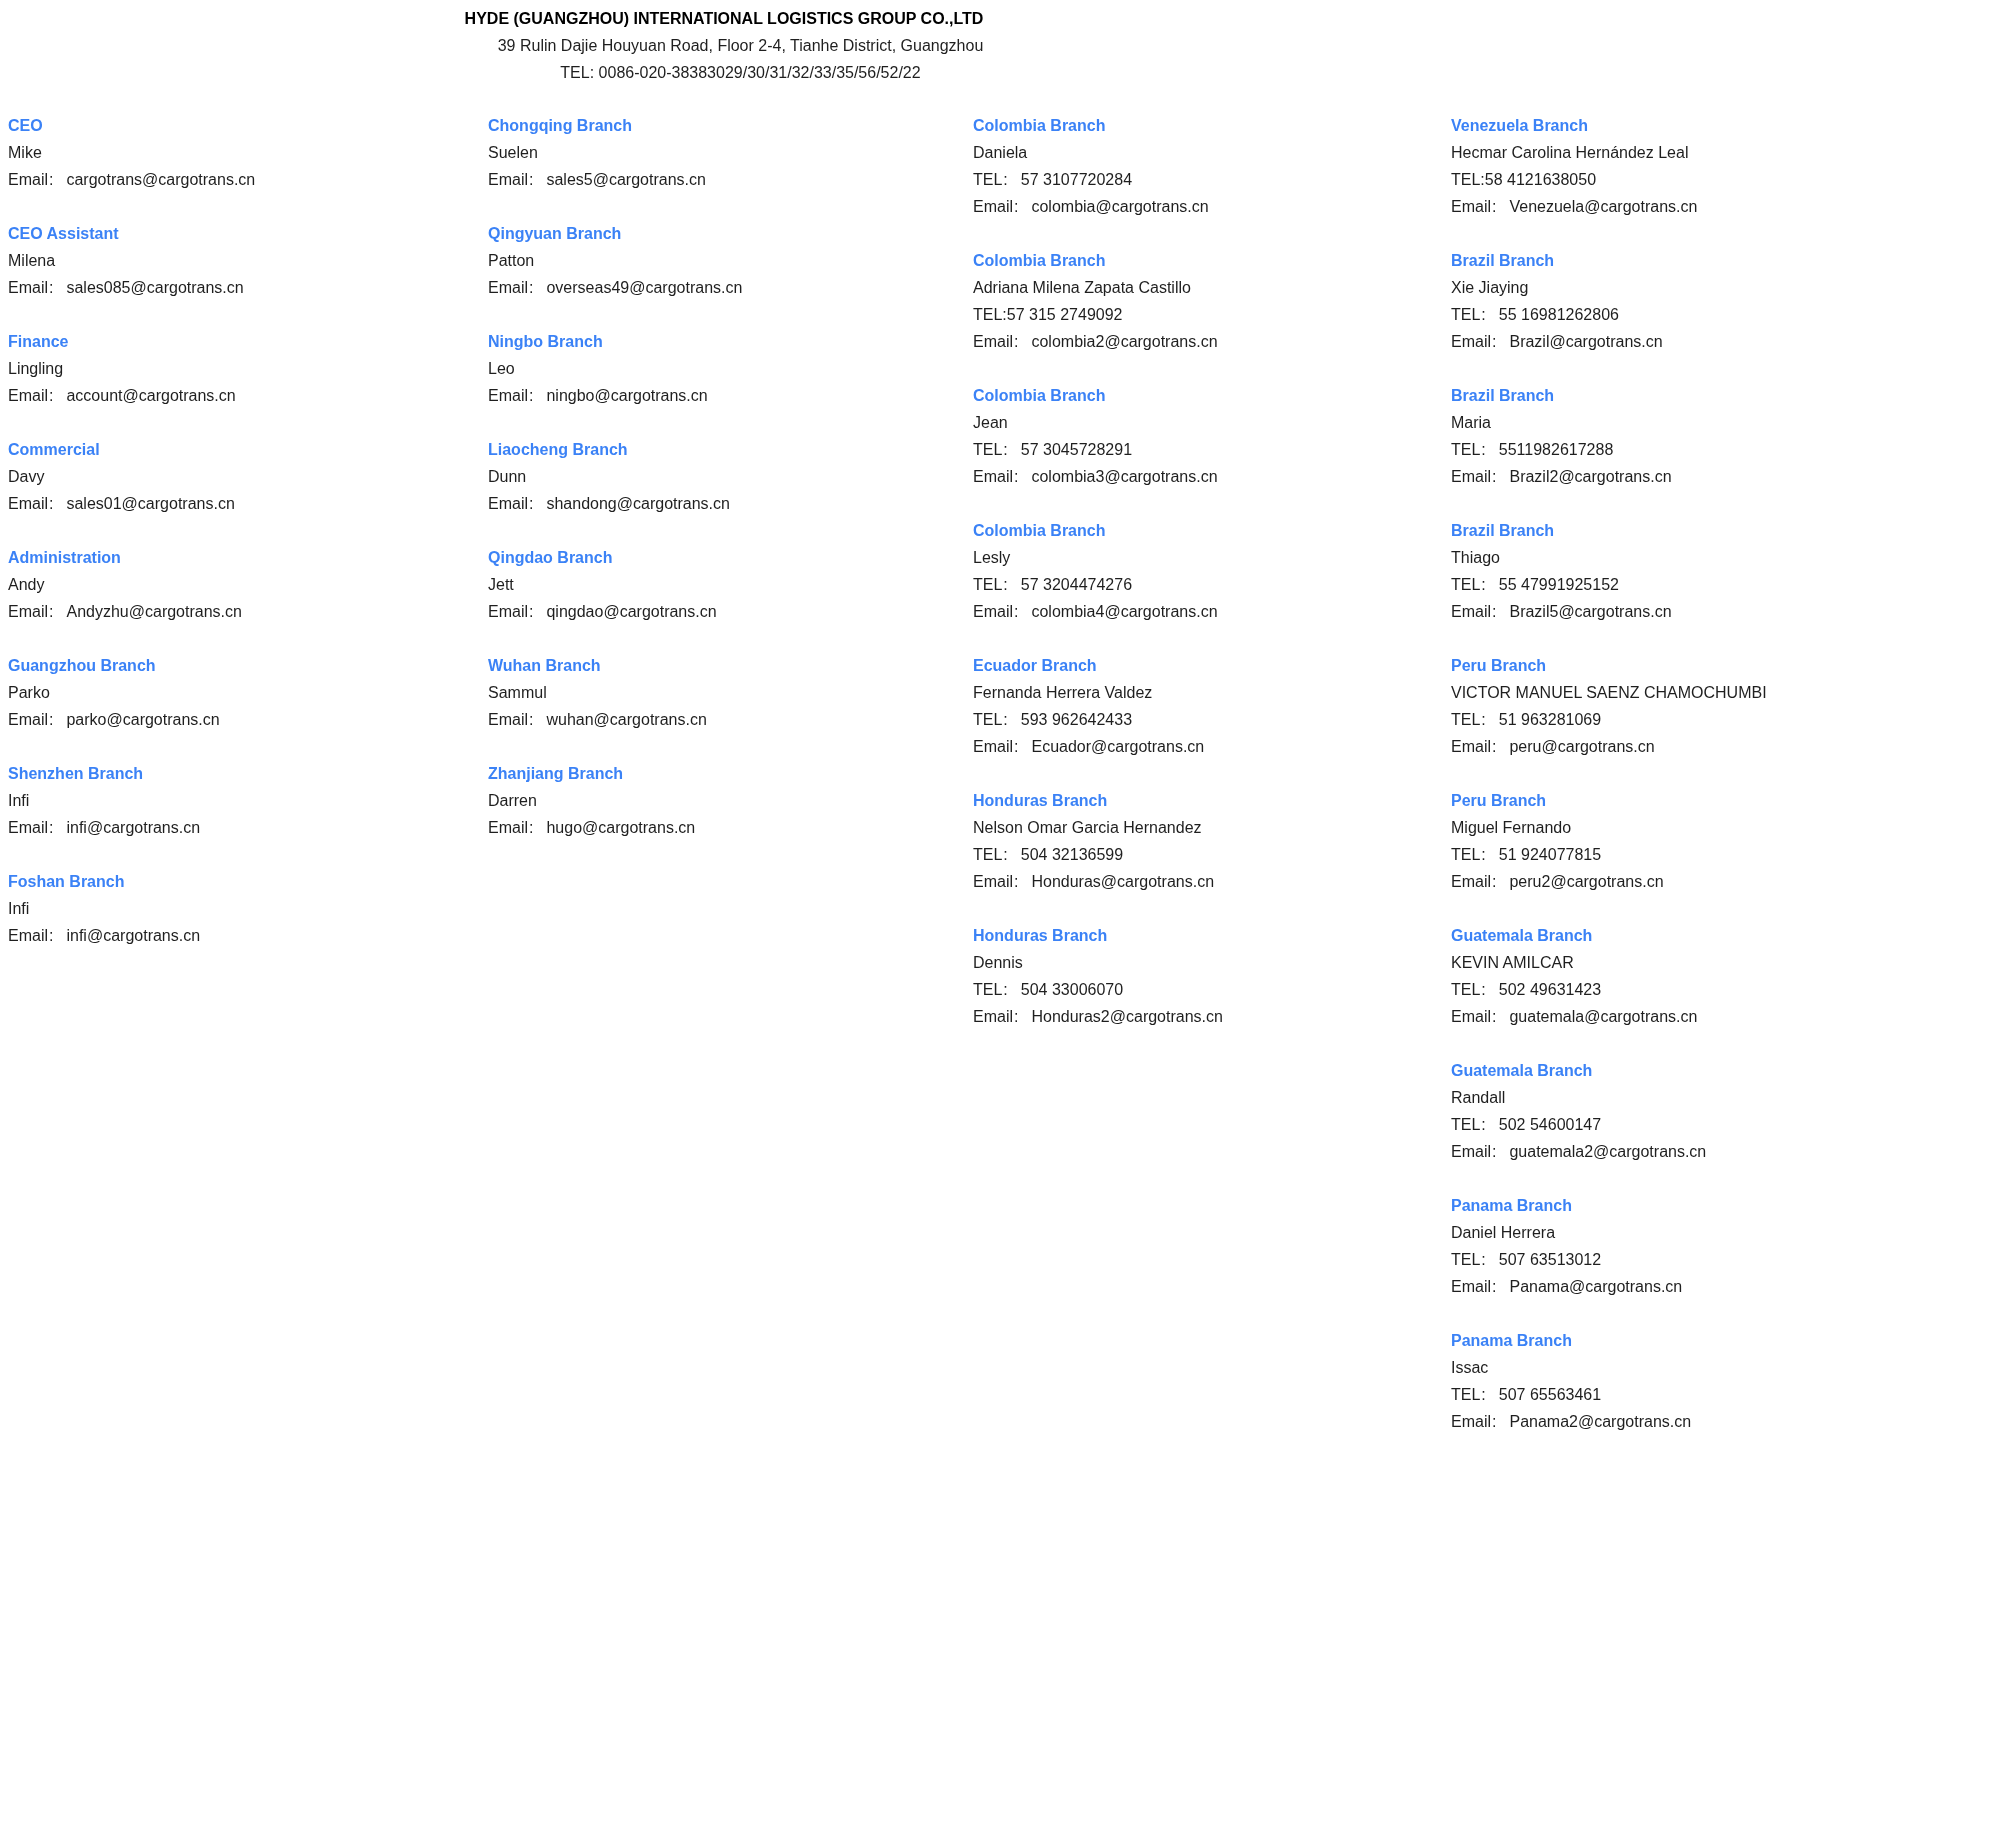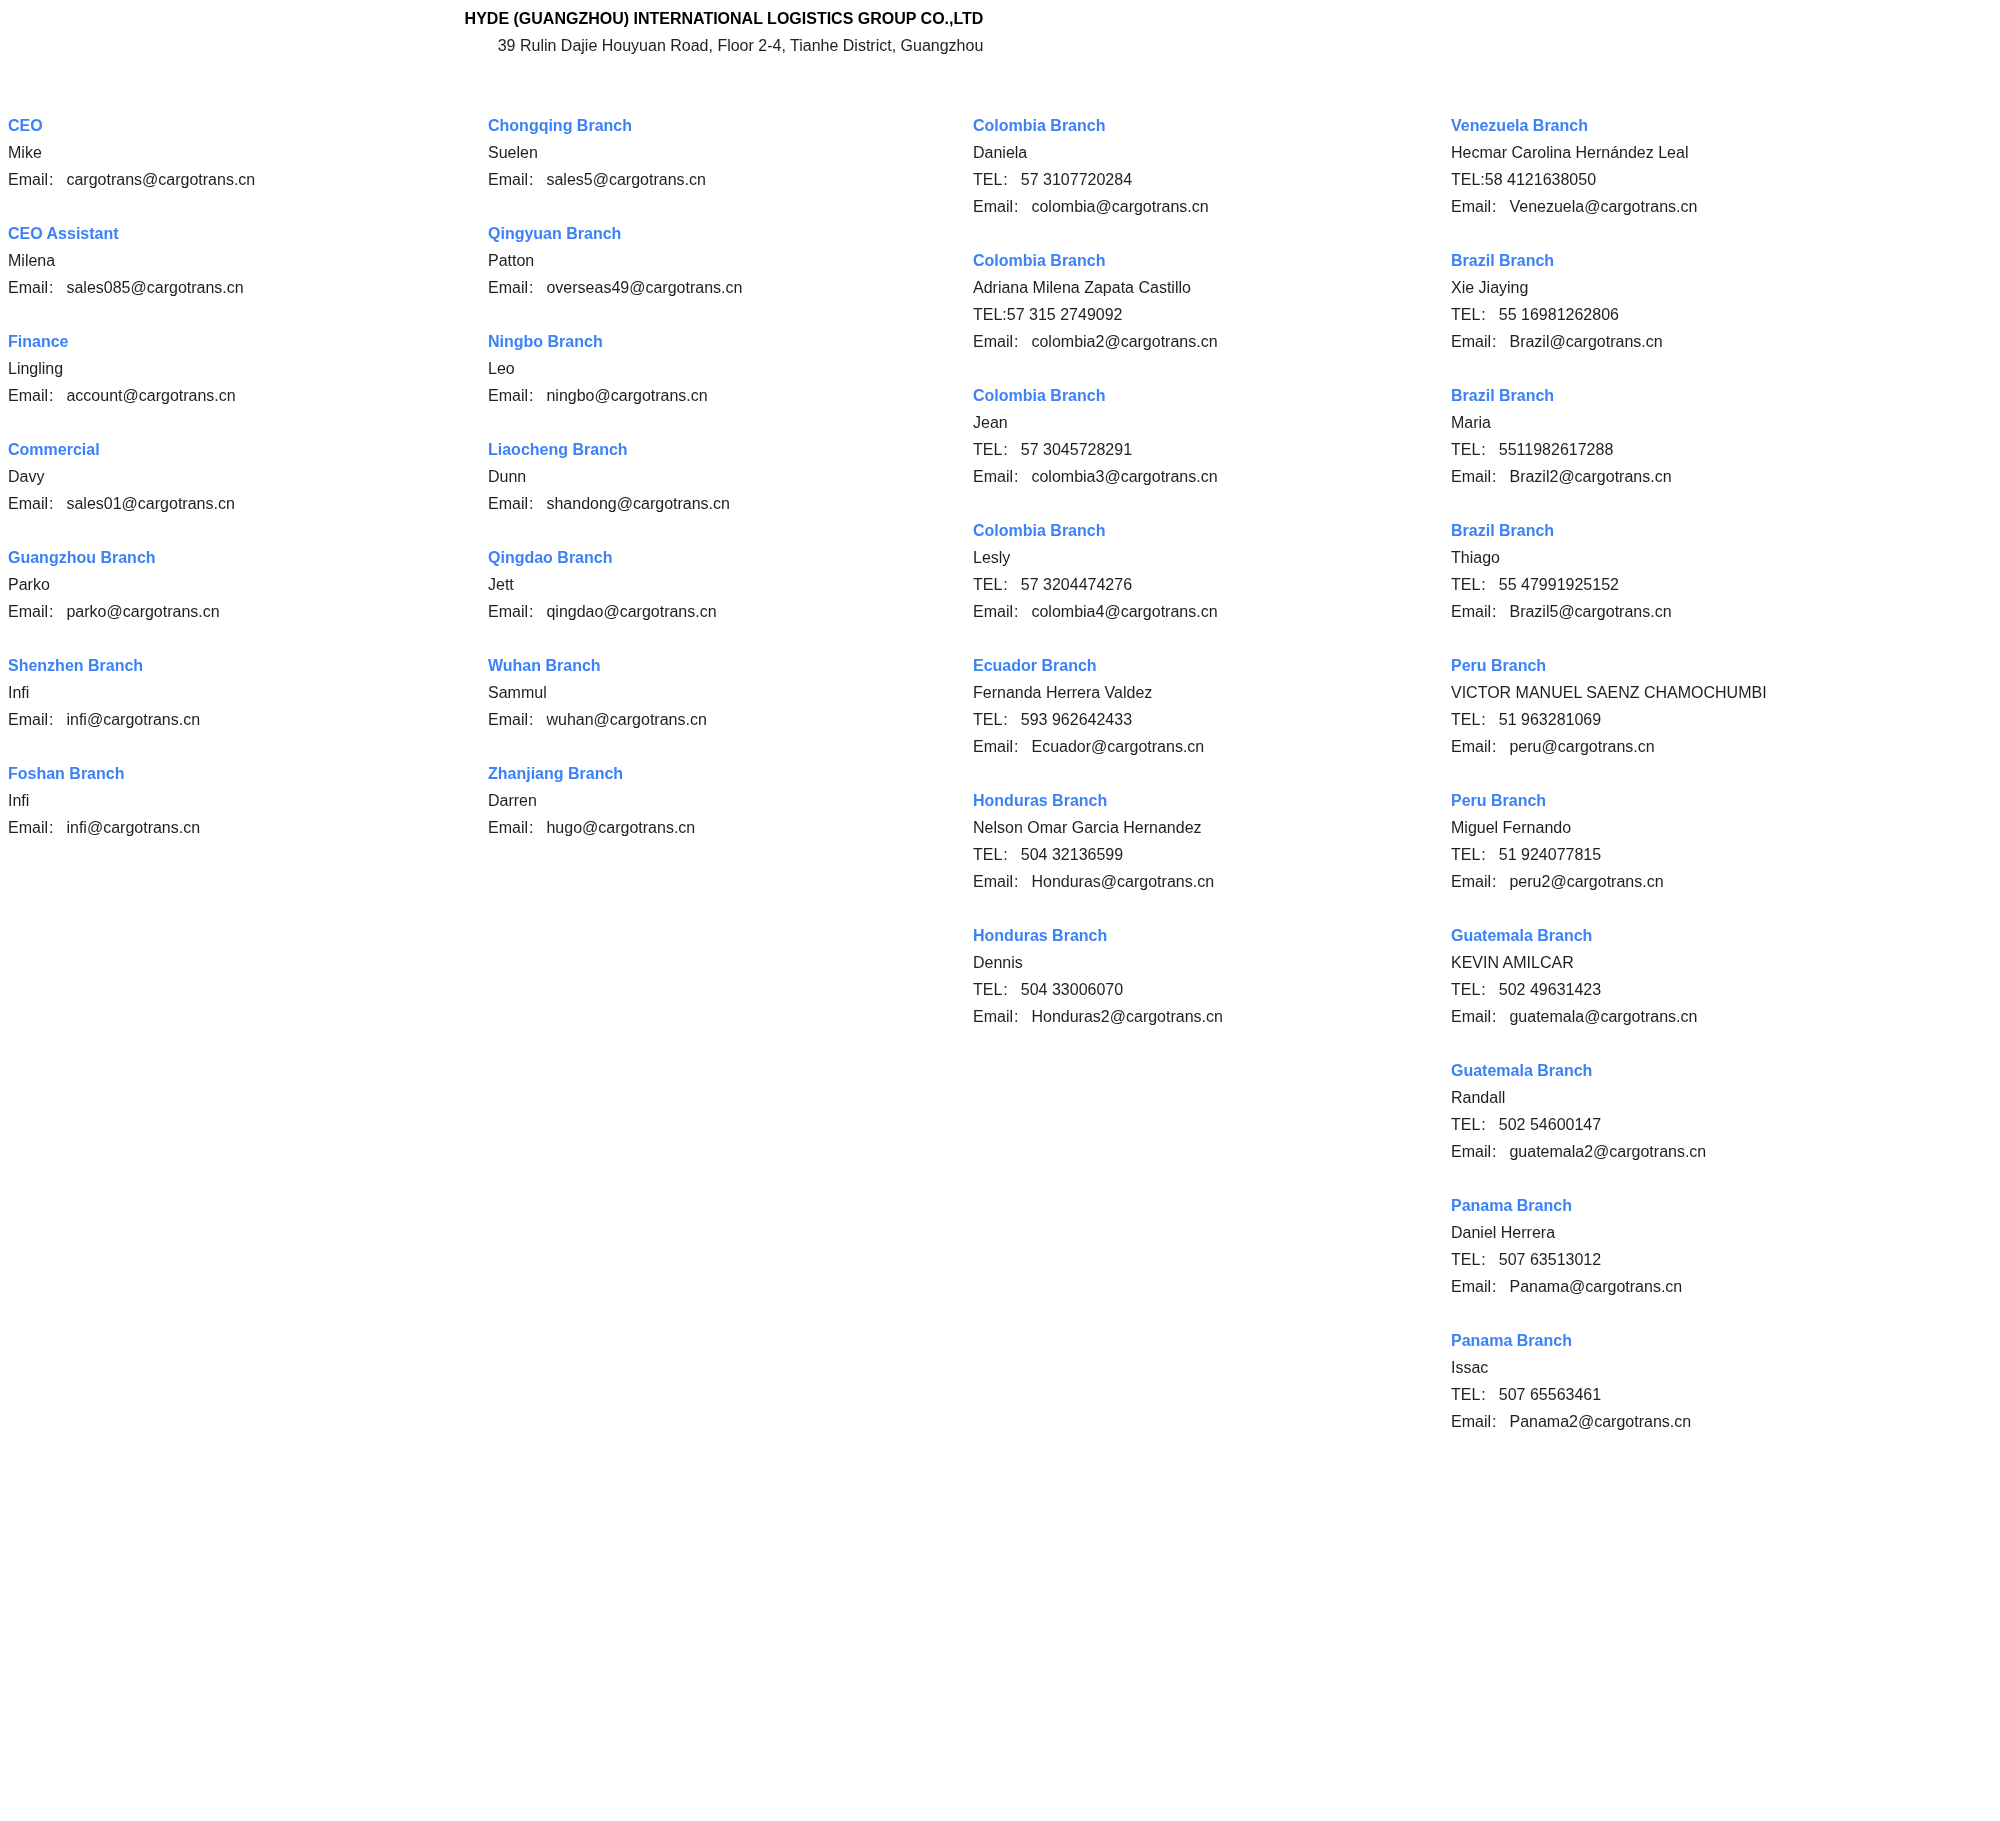--- a/index.html
+++ b/index.html
@@ -32,20 +32,21 @@
   .sep{display:inline-block;margin-left:1px;margin-right:13px;}
   .sep.compact{margin-left:0;margin-right:0;}
 </style>
 </head>
 <body>
 
 <div id="page">
   <div class="header">
     <div class="line company">HYDE (GUANGZHOU) INTERNATIONAL LOGISTICS GROUP CO.,LTD</div>
     <div class="line addr">39 Rulin Dajie Houyuan Road, Floor 2-4, Tianhe District, Guangzhou</div>
+    <div class="line teltop">TEL: 0086-020-38383029/30/31/32/33/35/56/52/22</div>
   </div>
   <div id="grid">
       <div class="col col1">
         <div class="entry">
           <div class="line entry-title">CEO</div>
           <div class="line ">Mike</div>
           <div class="line"><span class="lbl">Email</span><span class="sep">:</span><span class="val">cargotrans@cargotrans.cn</span></div>
         </div>
         <div class="entry">
           <div class="line entry-title">CEO Assistant</div>
@@ -54,20 +55,25 @@
         </div>
         <div class="entry">
           <div class="line entry-title">Finance</div>
           <div class="line ">Lingling</div>
           <div class="line"><span class="lbl">Email</span><span class="sep">:</span><span class="val">account@cargotrans.cn</span></div>
         </div>
         <div class="entry">
           <div class="line entry-title">Commercial</div>
           <div class="line ">Davy</div>
           <div class="line"><span class="lbl">Email</span><span class="sep">:</span><span class="val">sales01@cargotrans.cn</span></div>
+        </div>
+        <div class="entry">
+          <div class="line entry-title">Administration</div>
+          <div class="line ">Andy</div>
+          <div class="line"><span class="lbl">Email</span><span class="sep">:</span><span class="val">Andyzhu@cargotrans.cn</span></div>
         </div>
         <div class="entry">
           <div class="line entry-title">Guangzhou Branch</div>
           <div class="line ">Parko</div>
           <div class="line"><span class="lbl">Email</span><span class="sep">:</span><span class="val">parko@cargotrans.cn</span></div>
         </div>
         <div class="entry">
           <div class="line entry-title">Shenzhen Branch</div>
           <div class="line ">Infi</div>
           <div class="line"><span class="lbl">Email</span><span class="sep">:</span><span class="val">infi@cargotrans.cn</span></div>

